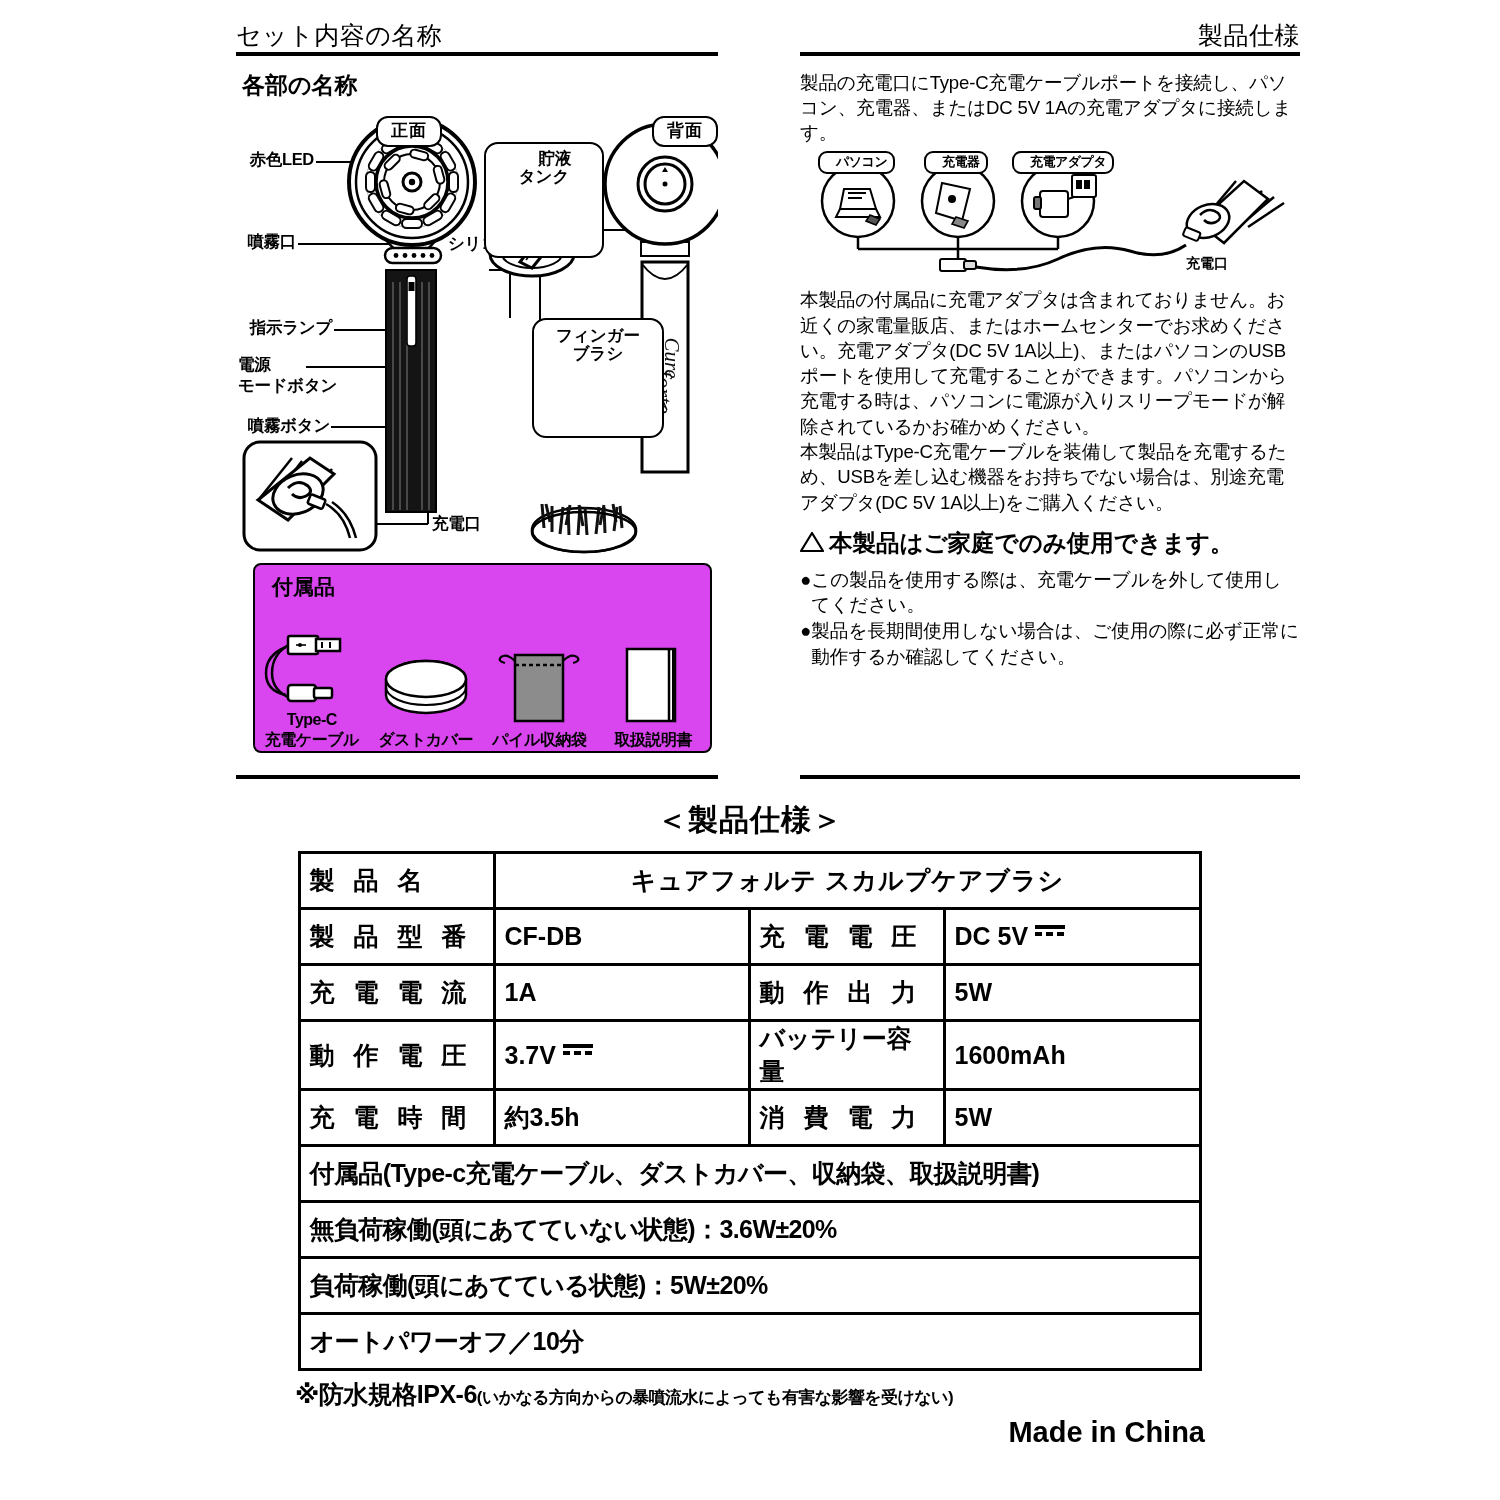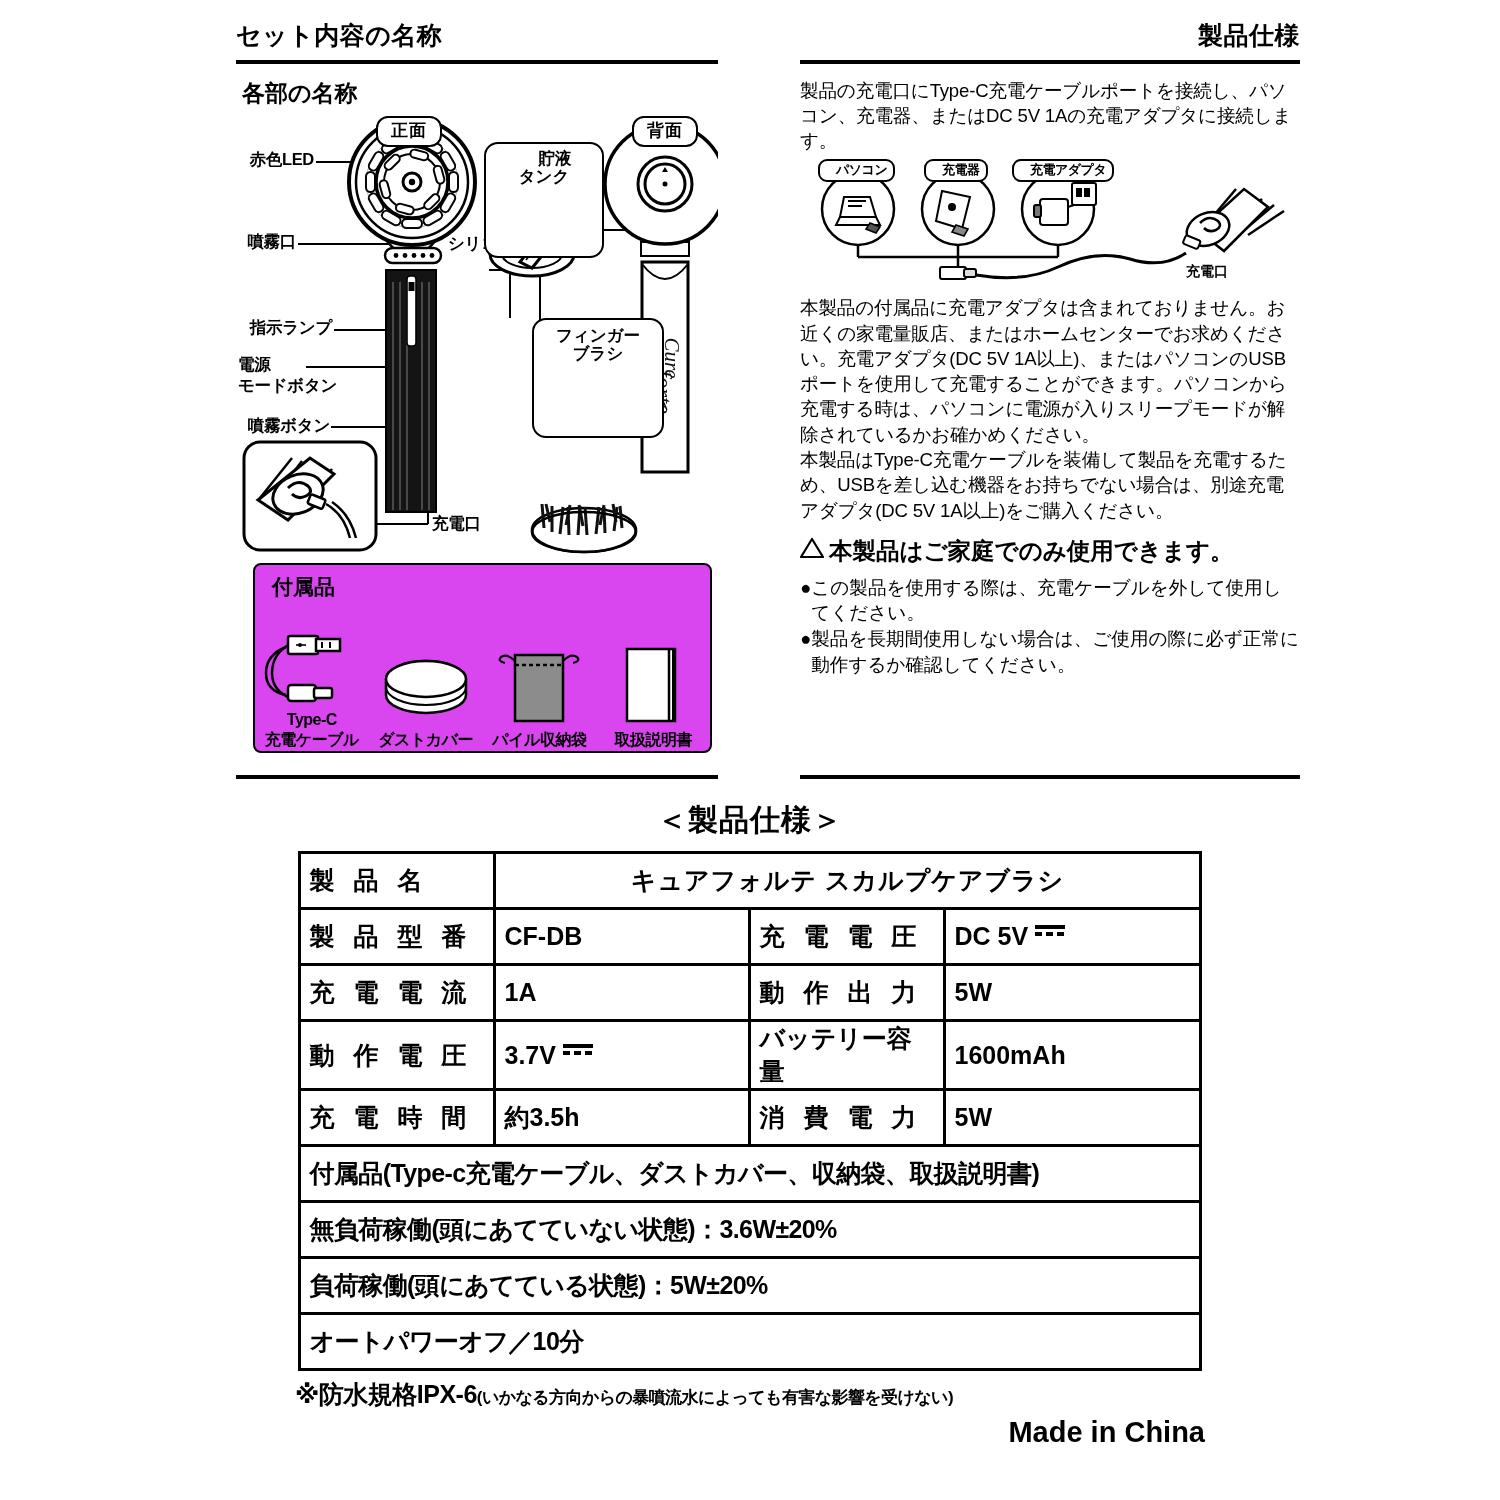--- a/index.html
+++ b/index.html
@@ -17,25 +17,25 @@
   .page { position: relative; width: 1500px; height: 1500px; }
 
   
   .top-cols {
     position: absolute; left: 0; top: 0; width: 1500px; height: 790px;
   }
   .col-left  { position: absolute; left: 236px; top: 22px; width: 482px; }
   .col-right { position: absolute; left: 800px; top: 22px; width: 500px; }
 
   .sec-head {
-    font-weight: bold;
+    font-weight: normal;
     font-size: 25px;
     letter-spacing: 0.5px;
     line-height: 1.1;
-    padding-bottom: 10px;
+    padding-bottom: 2px;
   }
   .sec-head.right { text-align: right; }
   .rule {
     border-bottom: 4px solid #000;
     margin-bottom: 14px;
   }
 
   .sub-head {
     font-weight: bold;
     font-size: 23px;
@@ -127,21 +127,21 @@
   .cd-pill {
     position:absolute; border:2px solid #000; border-radius:9px;
     background:#fff; font-size:13px; font-weight:bold; padding:0px 6px 1px 16px;
     letter-spacing: -0.5px;
   }
   .cd-lbl { position:absolute; font-size:14px; font-weight:bold; }
 
   .note-head { font-size: 23px; font-weight: bold; margin: 4px 0 2px 0; }
   .warn-head {
     font-size: 23.5px; font-weight: bold; margin: 12px 0 8px 0;
-    display: flex; align-items: center; gap: 5px;
+    display: flex; align-items: flex-end; gap: 5px;
   }
   .bullets { font-size: 18.6px; line-height: 1.36; }
   .bullet-row { display: flex; margin-bottom: 1px; }
   .bullet-dot { flex: 0 0 auto; }
   .bullet-txt { flex: 1 1 auto; }
 
   
   .spec-wrap { position: absolute; left: 0; top: 800px; width: 1500px; }
   .spec-title {
     text-align: center;
@@ -389,21 +389,21 @@
         <g transform="translate(248,70)">
           <ellipse cx="48" cy="62" rx="42" ry="22" fill="#fff" stroke="#000" stroke-width="3"></ellipse>
           <ellipse cx="48" cy="62" rx="30" ry="14" fill="#fff" stroke="#000" stroke-width="2"></ellipse>
           <path d="M36 70 L70 26 L82 34 L48 76 Z" fill="#fff" stroke="#000" stroke-width="3"></path>
           <path d="M42 68 L74 28" fill="none" stroke="#000" stroke-width="1.6"></path>
           <path d="M66 24 L78 32" fill="none" stroke="#000" stroke-width="2.5"></path>
         </g>
       </svg>
 
       <div class="pill" style="left:140px; top:-6px;">正面</div>
-      <div class="pill" style="left:396px; top:-6px;text-align:right;">背面</div>
+      <div class="pill" style="left:416px; top:-6px;text-align:right;">背面</div>
 
       <div class="lbl r" style="left:-10px; top:28px; width:88px;">赤色LED</div>
       <div class="lbl r" style="left:-10px; top:110px; width:70px;">噴霧口</div>
       <div class="lbl r" style="left:-10px; top:196px; width:106px;">指示ランプ</div>
       <div class="lbl" style="left:2px; top:233px;">電源</div>
       <div class="lbl" style="left:2px; top:254px;">モードボタン</div>
       <div class="lbl r" style="left:-10px; top:294px; width:104px;">噴霧ボタン</div>
       <div class="lbl" style="left:196px; top:392px;">充電口</div>
       <div class="lbl" style="left:212px; top:112px;">シリコンカバー</div>
 

